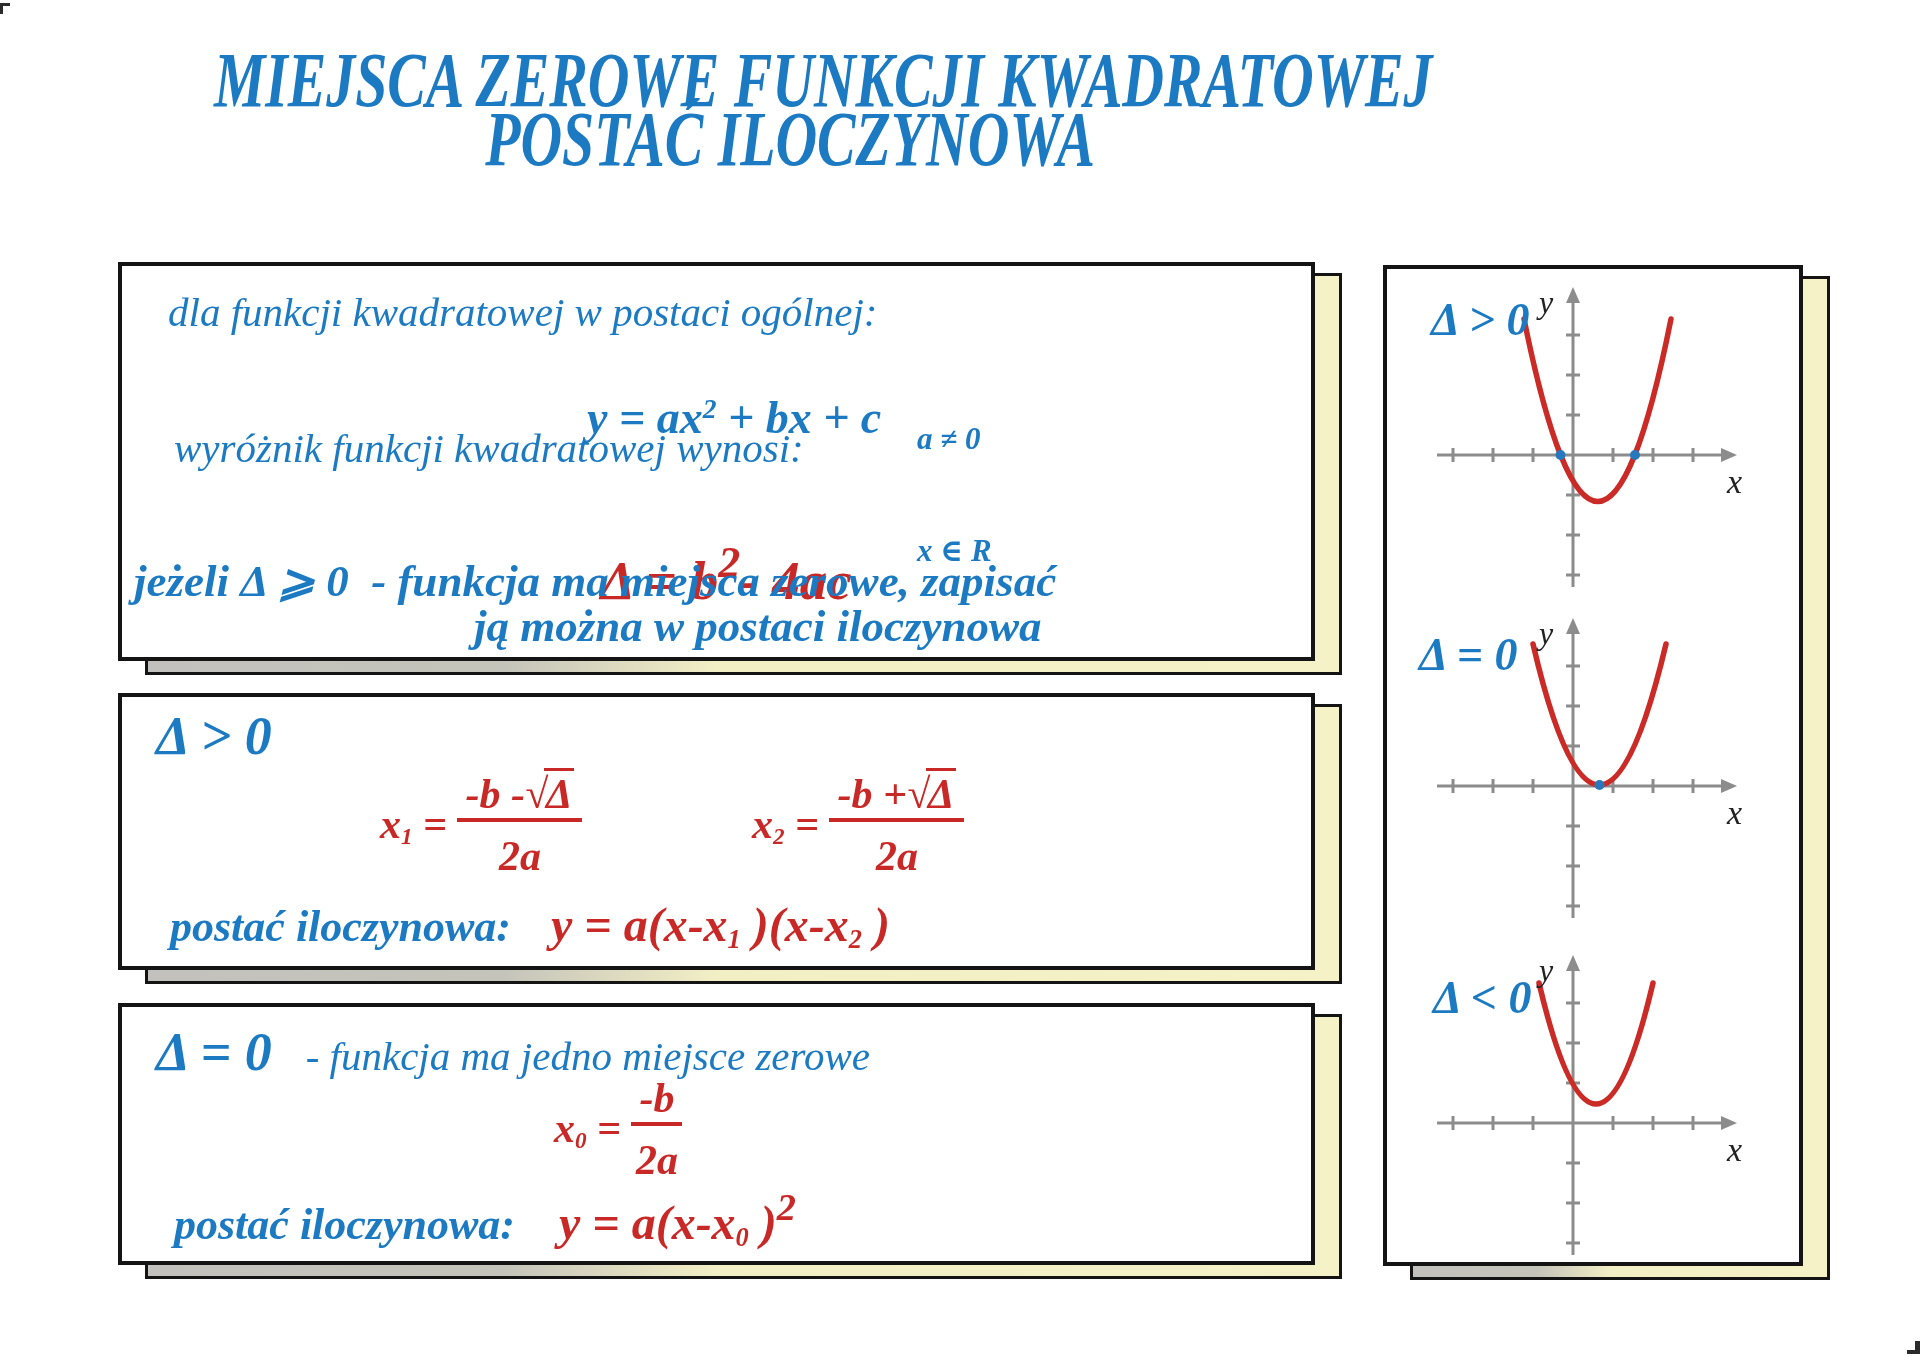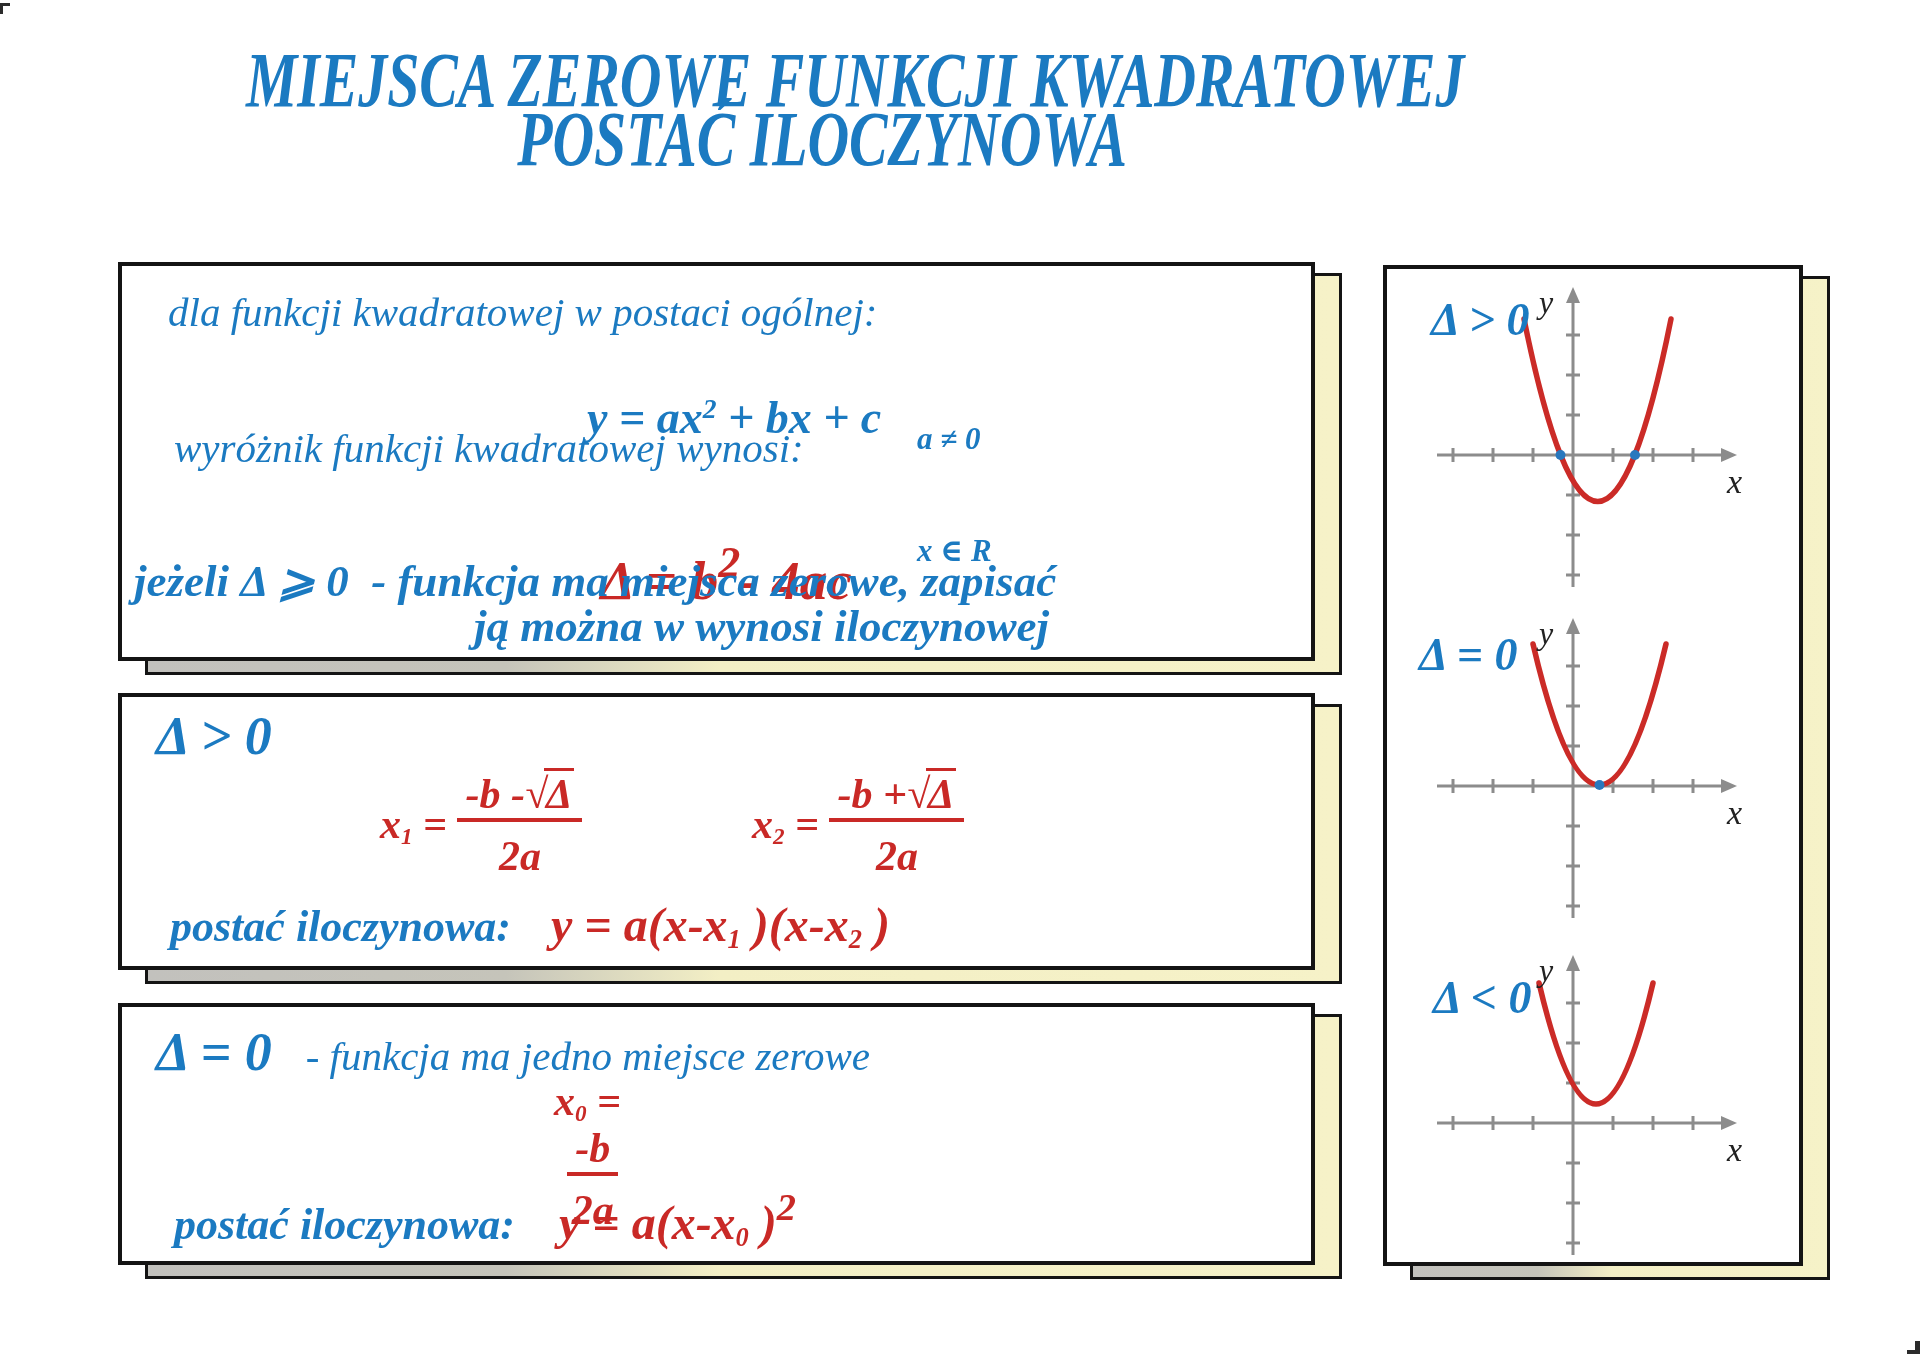--- a/index.html
+++ b/index.html
@@ -10,21 +10,21 @@
   }
   :root {
     --blue:#1b7ac1;
     --red:#c92926;
     --ink:#141414;
     --axis:#8c8c8c;
   }
 
   
   .title-wrap { position:absolute; left:0; top:50px; width:1580px; text-align:center;
-    color:var(--blue); font-weight:bold; font-style:italic; line-height:0.76;margin-left:32px; }
+    color:var(--blue); font-weight:bold; font-style:italic; line-height:0.76; }
   .title-line { display:block; }
   .title-line > span { display:inline-block; transform:scaleX(0.74); transform-origin:50% 50%;
     font-size:78px; white-space:pre; }
 
   
   .panel { position:absolute; }
   .panel-shadow { position:absolute; left:27px; top:11px; right:-27px; bottom:-14px;
     border:3px solid var(--ink);
     background:linear-gradient(90deg,#c2c1bd 0%,#c5c4ba 30%,#f3efc5 48%,#f6f2c8 100%); }
   .panel-face { position:absolute; inset:0; background:#ffffff; border:4px solid var(--ink); }
@@ -82,21 +82,21 @@
       <div>x ∈ R</div>
     </div>
 
     <div class="abs b-it" style="left:52px; top:158px; font-size:41px;">wyróżnik funkcji kwadratowej wynosi:</div>
 
     <div class="abs r-bold" style="left:398px; top:208px; font-size:55px;">
       <span>Δ = b</span><sup class="big">2</sup><span>- 4ac</span>
     </div>
 
     <div class="abs b-bold" style="left:12px; top:288px; font-size:45px;">jeżeli Δ ⩾ 0  - funkcja ma miejsca zerowe, zapisać</div>
-    <div class="abs b-bold" style="left:352px; top:334px; font-size:45px;">ją można w wynosi iloczynowej</div>
+    <div class="abs b-bold" style="left:352px; top:334px; font-size:45px;">ją można w postaci iloczynowa</div>
   </div>
 </div>
 
 <div class="panel" style="left:118px; top:693px; width:1197px; height:277px;">
   <div class="panel-shadow"></div>
   <div class="panel-face">
 
     <div class="abs heading-row" style="left:34px; top:8px;">
       <span class="b-bold" style="font-size:54px; white-space:pre;">Δ &gt; 0</span>
     </div>
@@ -126,21 +126,21 @@
 
 <div class="panel" style="left:118px; top:1003px; width:1197px; height:262px;">
   <div class="panel-shadow"></div>
   <div class="panel-face">
 
     <div class="abs heading-row" style="left:34px; top:14px;">
       <span class="b-bold" style="font-size:54px; white-space:pre;">Δ = 0</span>
       <span class="b-it" style="font-size:41px; margin-left:34px; white-space:pre;">- funkcja ma jedno miejsce zerowe</span>
     </div>
 
-    <div class="abs root-group r-bold" style="left:432px; top:70px;flex-direction:column;">
+    <div class="abs root-group r-bold" style="left:432px; top:70px;">
       <span><span>x</span><sub class="sm">0</sub><span style="white-space:pre"> = </span></span>
       <span class="frac">
         <span class="num">-b</span>
         <span class="den">2a</span>
       </span>
     </div>
 
     <div class="abs product-row" style="left:52px; top:178px;">
       <span class="b-bold" style="font-size:44px;">postać iloczynowa:</span>
       <span class="r-bold" style="font-size:48px; margin-left:44px; white-space:pre;"><span>y = a(x-x</span><sub class="sm">0</sub><span> )</span><sup class="big">2</sup></span>

